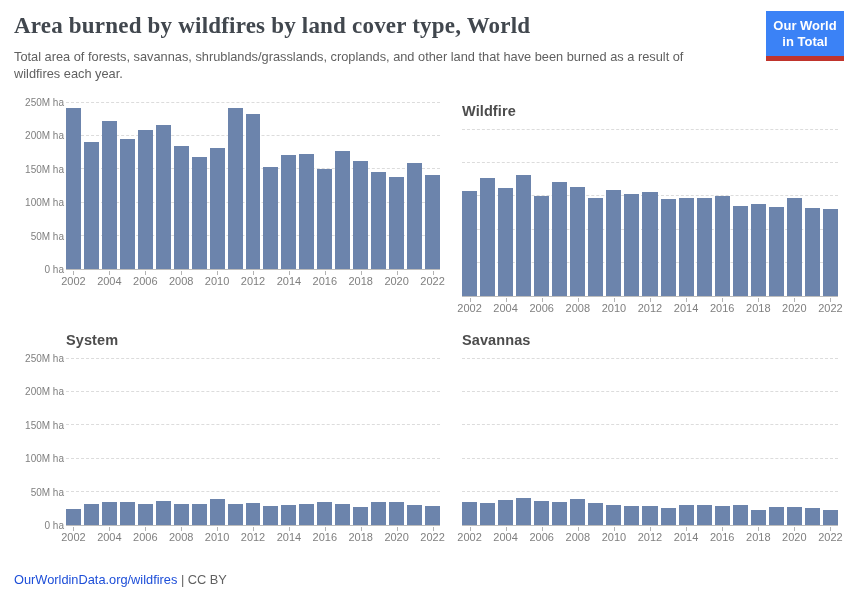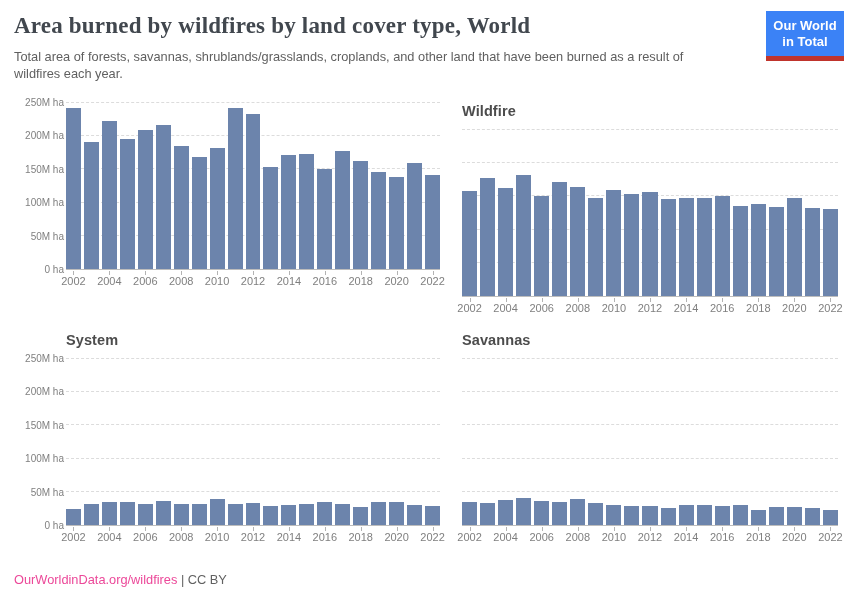--- a/index.html
+++ b/index.html
@@ -73,21 +73,21 @@
     position: absolute; top: 4px; left: 50%; transform: translateX(-50%);
     font-size: 11px; color: #7f7f7f; white-space: nowrap;
   }
   
   #footer {
     position: absolute; left: 14px; right: 13px; bottom: 13px;
     display: flex; justify-content: space-between;
     font-size: 12.8px; color: #616161;
   }
   #footer .src-label { font-weight: 700; color: #525252; }
-  #footer a { color: #ec4899; text-decoration: none; margin-top: 16px; }
+  #footer a { color: #1d4ed8; text-decoration: none; margin-top: 16px; }
 </style>
 </head>
 <body>
 
 <div id="page">
 
   <div id="header">
     <h1 class="title">Area burned by wildfires by land cover type, World</h1>
     <p class="subtitle">Total area of forests, savannas, shrublands/grasslands, croplands, and other land that have been burned as a result of wildfires each year.</p>
     <div class="logo" style="background: #3b82f6; border-bottom-color: rgb(192, 52, 44);">

